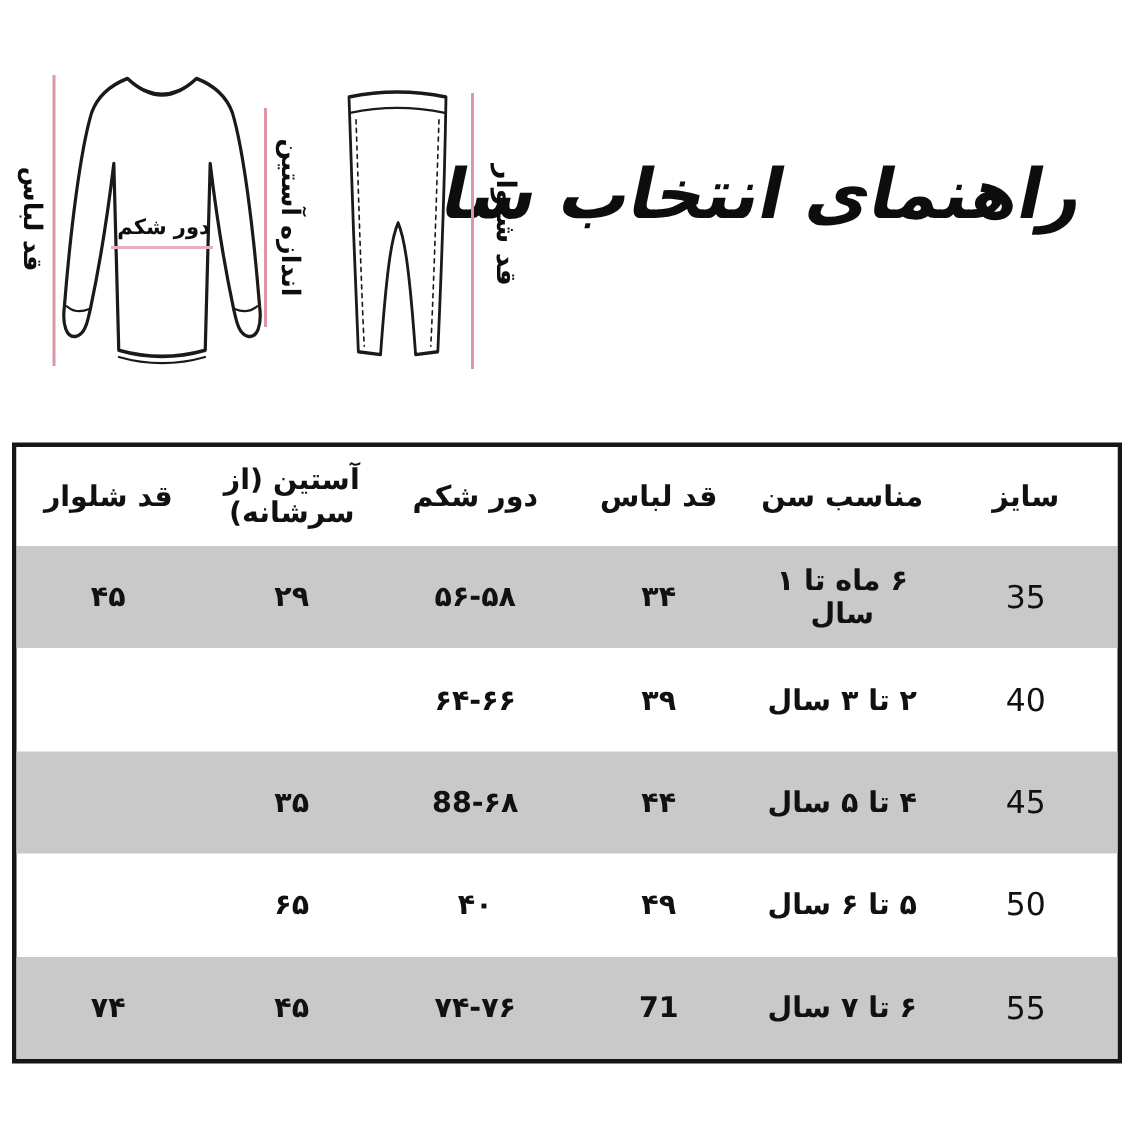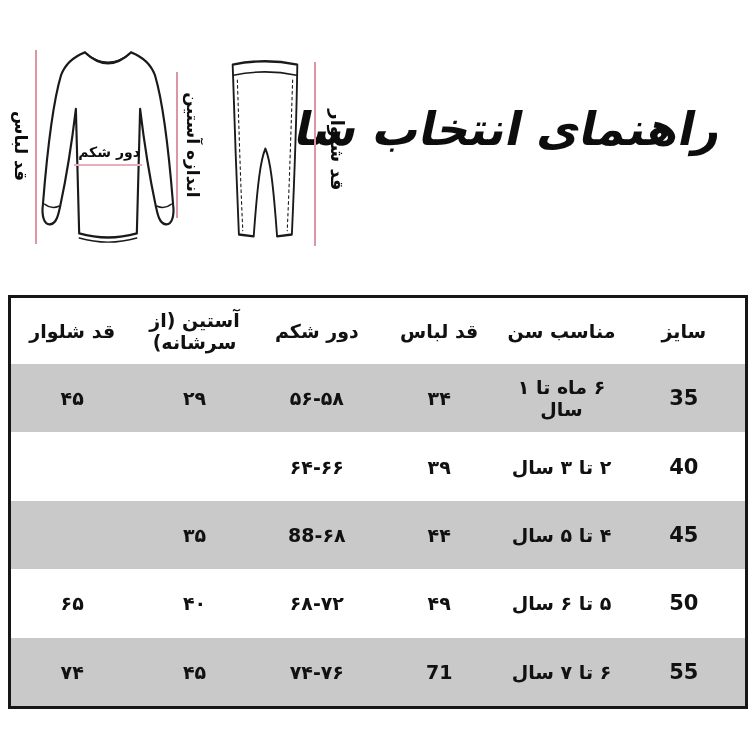--- a/index.html
+++ b/index.html
@@ -38,21 +38,21 @@
   }
   .trow{
     flex:1;display:grid;grid-template-columns:repeat(6,1fr);align-items:center;
   }
   .trow.gray{background:#c9c9c9;}
   .cell{
     text-align:center;font-size:19px;font-weight:bold;direction:rtl;
     padding:0 2px;
   }
   .cell.num{direction:ltr;unicode-bidi:isolate;}
-  .cell.latin{font-weight:bold;font-size:21px;direction:ltr;}
+  .cell.latin{font-weight:normal;font-size:21px;direction:ltr;}
   svg{display:block;}
 </style>
 </head>
 <body>
 
 <div class="stage">
 
   <div class="title">راهنمای انتخاب سایز</div>
 
   <svg class="illus" style="left:38px;top:34px;" width="140" height="215" viewBox="0 0 170 235" preserveAspectRatio="none">
@@ -145,21 +145,20 @@
       <div class="cell">۴ تا ۵ سال</div>
       <div class="cell num">۴۴</div>
       <div class="cell num">88-۶۸</div>
       <div class="cell num">۳۵</div>
     </div>
 
     <div class="trow">
       <div class="cell latin">50</div>
       <div class="cell">۵ تا ۶ سال</div>
       <div class="cell num">۴۹</div>
-      <div class="cell num">۶۸-۷۲</div>
       <div class="cell num">۴۰</div>
       <div class="cell num">۶۵</div>
     </div>
 
     <div class="trow gray">
       <div class="cell latin">55</div>
       <div class="cell">۶ تا ۷ سال</div>
       <div class="cell num">71</div>
       <div class="cell num">۷۴-۷۶</div>
       <div class="cell num">۴۵</div>

